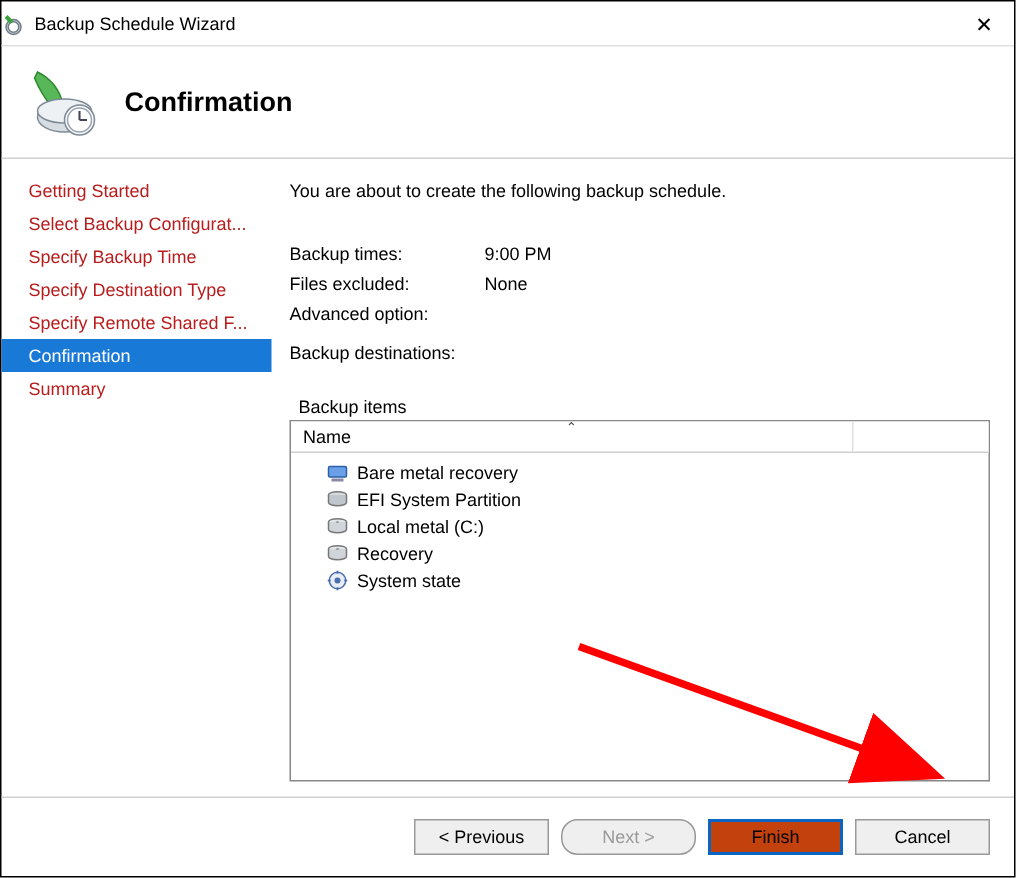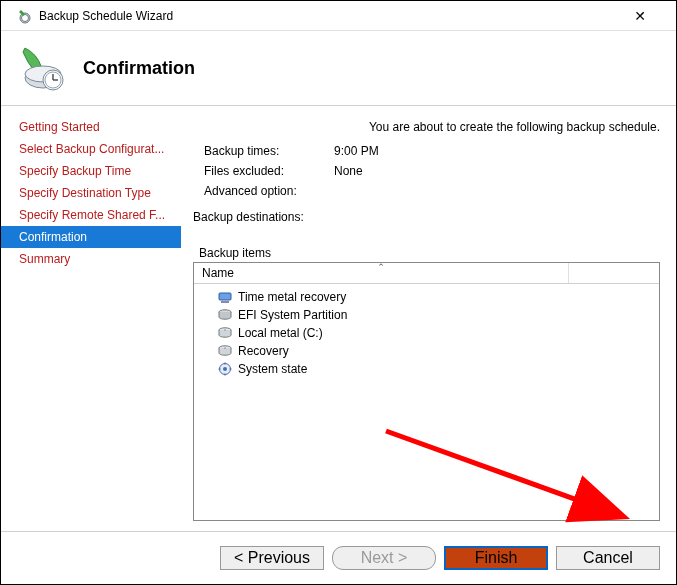--- a/index.html
+++ b/index.html
@@ -15,21 +15,21 @@
     height: 585px;
     border: 1px solid #000;
     display: flex;
     flex-direction: column;
     position: relative;
   }
   .titlebar {
     height: 30px;
     display: flex;
     align-items: center;
-    padding: 0 16px;
+    padding: 0 0;
     border-bottom: 1px solid #e0e0e0;
     font-size: 12px;
   }
   .titlebar .title-icon { width:16px; height:16px; margin-right:6px; }
   .titlebar .title { flex:1; }
   .titlebar .close { width:40px; text-align:center; font-size:14px; cursor:default; }
   .header {
     height: 75px;
     display:flex;
     align-items:center;
@@ -59,23 +59,23 @@
     background:#1979d6;
     color:#fff;
   }
   .main {
     flex:1;
     padding: 14px 16px 6px 12px;
     display:flex;
     flex-direction:column;
     position: relative;
   }
-  .intro { margin-bottom:10px;text-align:right; }
+  .intro { margin-bottom:28px; }
   .kv { display:flex; margin-bottom:6px; }
-  .kv .k { width:130px;margin-left:11px; }
+  .kv .k { width:130px; }
   .kv .v { }
   .section-label { margin-top:6px; margin-bottom:18px; }
   .items-label { margin:4px 0 2px 6px; }
   .listbox {
     flex:1;
     border:1px solid #888;
     min-height:200px;
     background:#fff;
     margin-bottom:4px;
   }
@@ -109,25 +109,25 @@
   }
   .li .icon { width:14px; height:14px; display:flex; align-items:center; justify-content:center; }
   .footer {
     border-top:1px solid #d0d0d0;
     padding:14px 16px;
     display:flex;
     justify-content:flex-end;
     gap:8px;
   }
   .btn {
-    width:104px;
+    width:90px;
     height:24px;
     border:1px solid #999;
     background:#efefef;
-    font-size:16px;
+    font-size:12px;
     cursor:default;
     display:flex;
     align-items:center;
     justify-content:center;
   }
   .btn.disabled { color:#9a9a9a;border-radius:11px; }
   .btn.primary { border:2px solid #0a65c2; background:#c2410c; }
   .arrow {
     position:absolute;
     pointer-events:none;
@@ -206,21 +206,21 @@
           <div style="width:90px;border-right:none"></div>
         </div>
         <div class="list-body" id="list-body">
             <div class="li">
               <span class="icon">
                 <svg width="14" height="14" viewBox="0 0 14 14">
                   <rect x="1" y="3" width="12" height="7" rx="1" fill="#6aa0e8" stroke="#2b5fa3"></rect>
                   <rect x="3" y="11" width="8" height="2" fill="#88a"></rect>
                 </svg>
               </span>
-              <span>Time metal recovery</span>
+              <span>Bare metal recovery</span>
             </div>
             <div class="li">
               <span class="icon">
                 <svg width="14" height="14" viewBox="0 0 14 14">
                   <ellipse cx="7" cy="4" rx="6" ry="2.2" fill="#d6dade" stroke="#777"></ellipse>
                   <path d="M1 4v5c0 1.2 2.7 2.2 6 2.2s6-1 6-2.2V4" fill="#bfc6cc" stroke="#777"></path>
                 </svg>
               </span>
               <span>EFI System Partition</span>
             </div>

